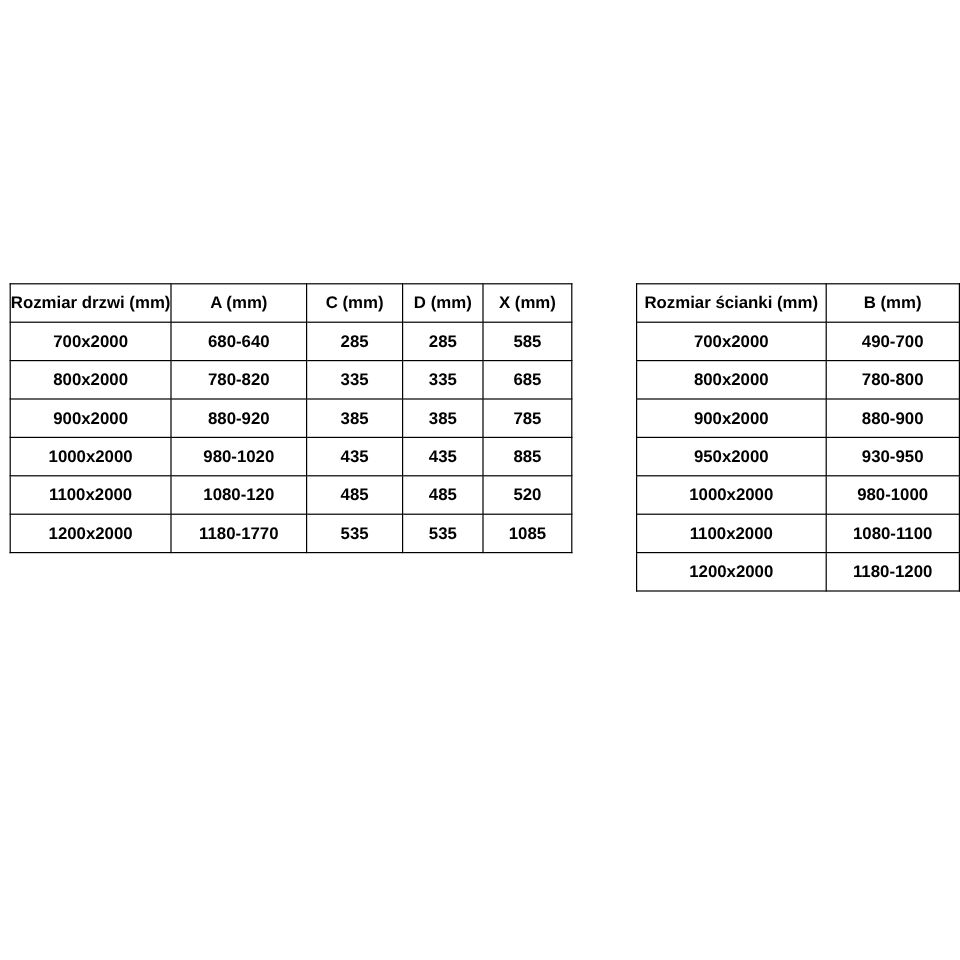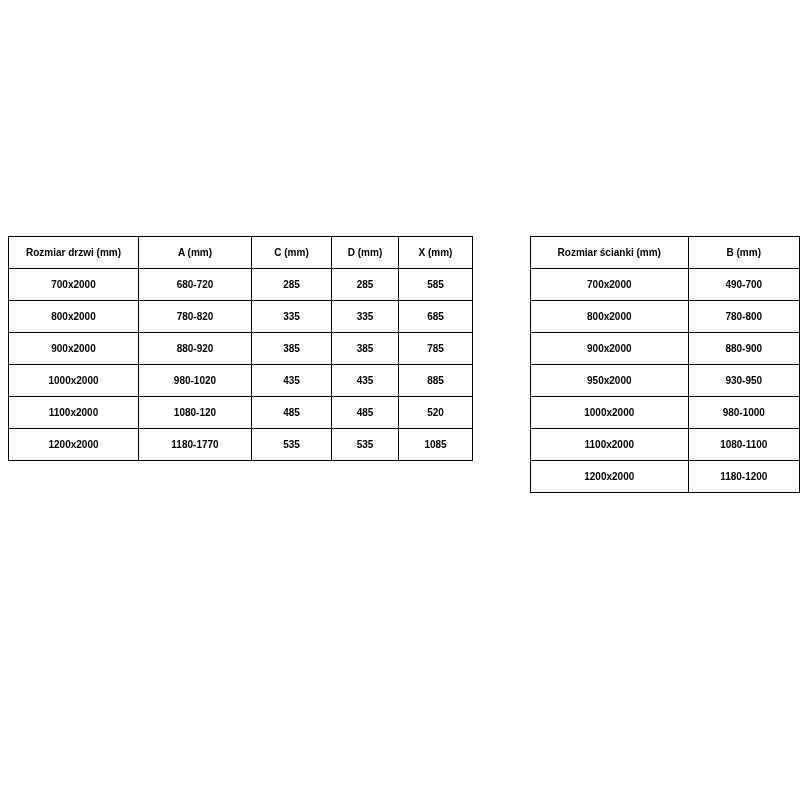--- a/index.html
+++ b/index.html
@@ -25,21 +25,21 @@
   table.spec {
     border-collapse: collapse;
     table-layout: fixed;
     position: absolute;
   }
   table.spec th,
   table.spec td {
     border: 1px solid #000000;
     text-align: center;
     vertical-align: middle;
-    font-size: 10px;
+    font-size: 14px;
     font-weight: bold;
     padding: 0;
     height: 31px;
     line-height: 31px;
     white-space: nowrap;
   }
   
   #doors-table {
     left: 8px;
     top: 236px;
@@ -77,21 +77,21 @@
         <th>Rozmiar drzwi (mm)</th>
         <th>A (mm)</th>
         <th>C (mm)</th>
         <th>D (mm)</th>
         <th>X (mm)</th>
       </tr>
     </thead>
     <tbody>
       <tr>
         <td>700x2000</td>
-        <td>680-720</td>
+        <td>680-640</td>
         <td>285</td>
         <td>285</td>
         <td>585</td>
       </tr>
       <tr>
         <td>800x2000</td>
         <td>780-820</td>
         <td>335</td>
         <td>335</td>
         <td>685</td>

